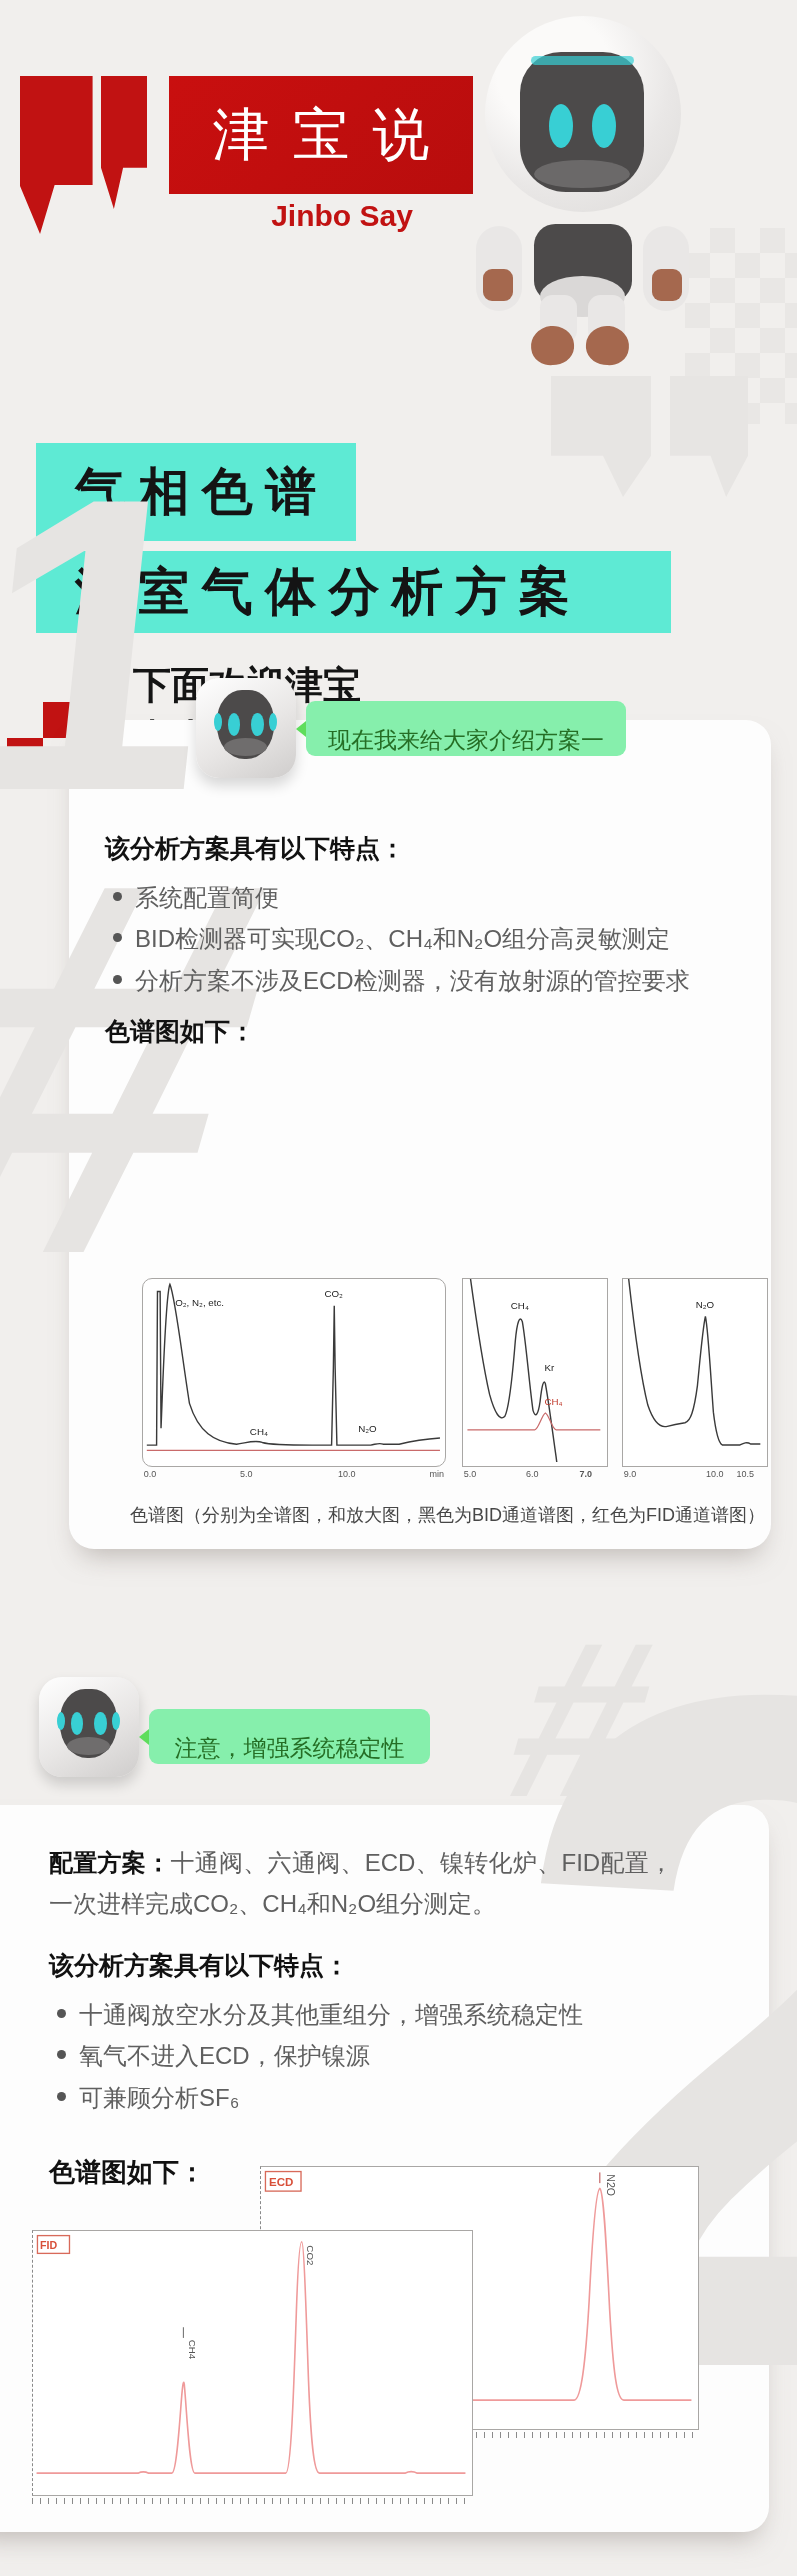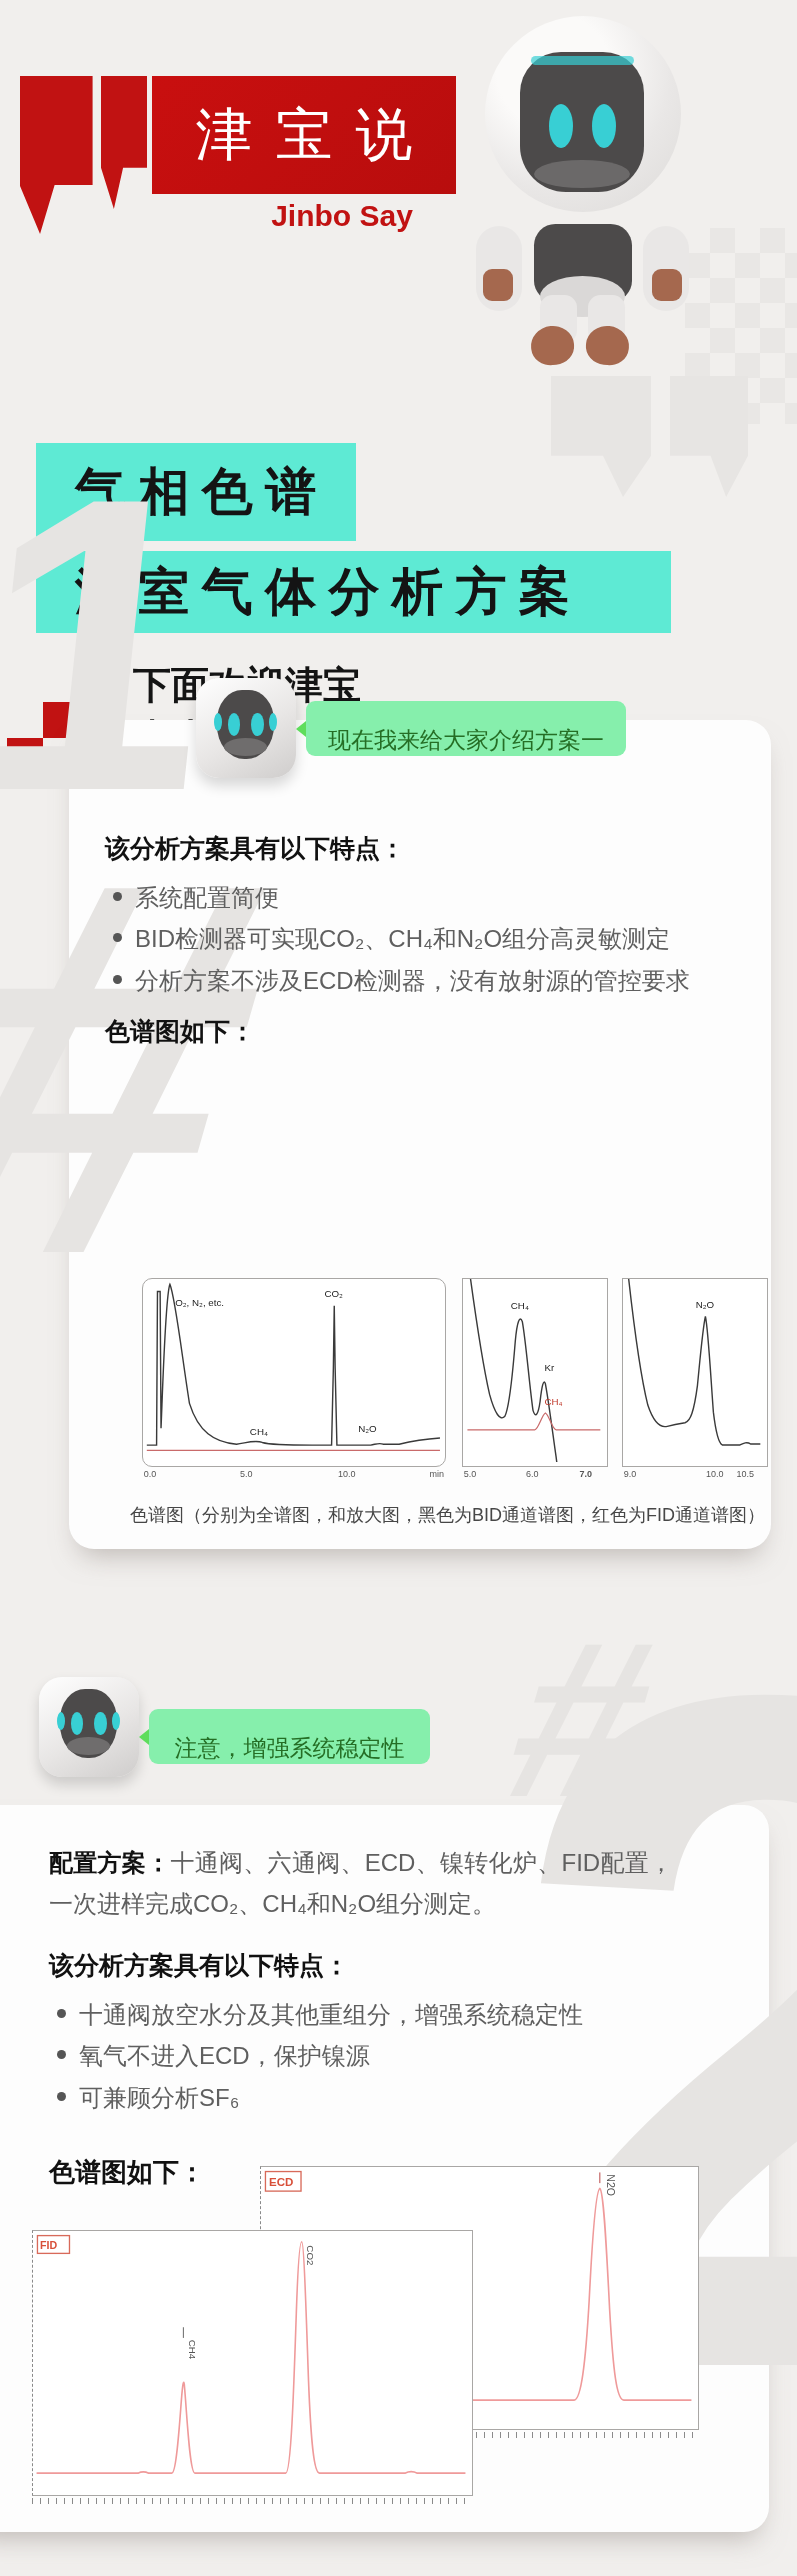--- a/index.html
+++ b/index.html
@@ -91,21 +91,21 @@
     <div class="abs dark" style="left:58px;top:215px;width:98px;height:78px;border-radius:21.3px;"></div>
     <div class="abs" style="left:64px;top:267px;width:85px;height:41px;background:#dad8d7;border-radius:50%;"></div>
     <div class="abs limb" style="left:64px;top:286px;width:37px;height:48px;border-radius:12.4px;"></div>
     <div class="abs limb" style="left:112px;top:286px;width:37px;height:48px;border-radius:12.4px;"></div>
     <div class="abs brown" style="left:55px;top:317px;width:43px;height:39px;border-radius:50% 50% 46% 46%;transform:rotate(-6deg);"></div>
     <div class="abs brown" style="left:110px;top:317px;width:43px;height:39px;border-radius:50% 50% 46% 46%;transform:rotate(6deg);"></div>
   </div>
 
   <div class="abs rq" style="left:19.6px;top:76px;width:73px;height:158px;z-index:2;"></div>
   <div class="abs rq" style="left:101px;top:76px;width:46px;height:133px;z-index:2;"></div>
-  <div class="abs banner-box" style="left:152px;top:76px;width:304px;height:118px;z-index:2;">
+  <div class="abs banner-box" style="left:169px;top:76px;width:304px;height:118px;z-index:2;">
     <span class="banner-title">津宝说</span>
   </div>
   <div class="abs banner-sub" style="left:229px;top:199px;width:226px;z-index:2;">Jinbo Say</div>
 
   <div class="abs gq" style="left:551px;top:376px;width:100px;height:121px;z-index:1;"></div>
   <div class="abs gq" style="left:670px;top:376px;width:78px;height:121px;z-index:1;"></div>
 
   <div class="abs bar" style="left:36px;top:443px;width:320px;height:98px;z-index:2;">
     <span class="bar-text">气相色谱</span>
   </div>

